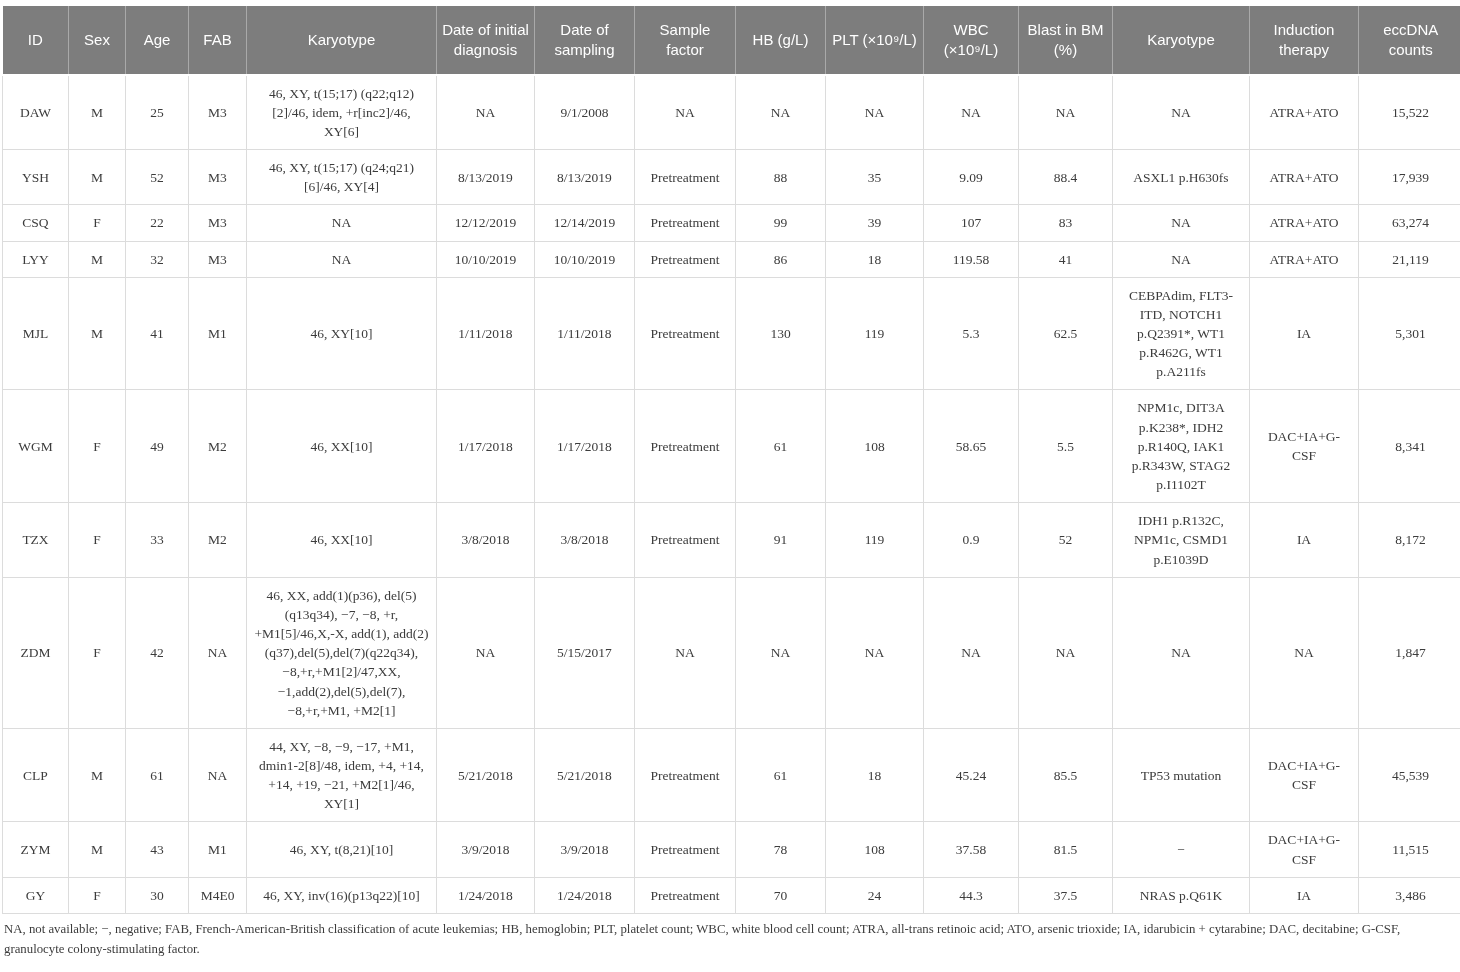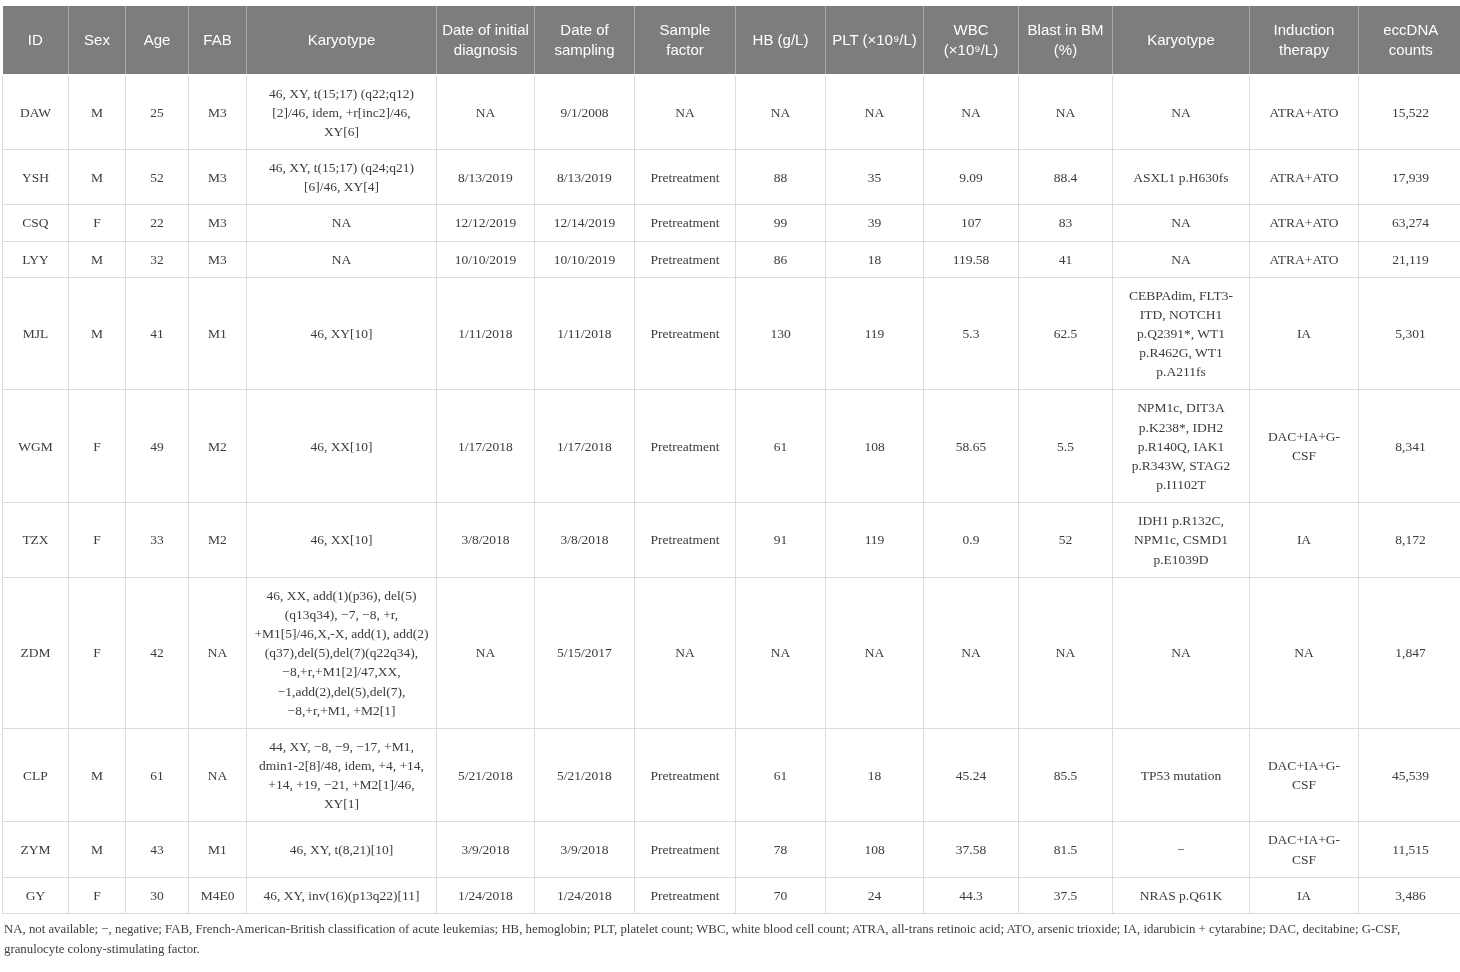--- a/index.html
+++ b/index.html
@@ -266,21 +266,21 @@
           <td>81.5</td>
           <td>−</td>
           <td>DAC+IA+G-CSF</td>
           <td>11,515</td>
         </tr>
         <tr>
           <td>GY</td>
           <td>F</td>
           <td>30</td>
           <td>M4E0</td>
-          <td>46, XY, inv(16)(p13q22)[11]</td>
+          <td>46, XY, inv(16)(p13q22)[10]</td>
           <td>1/24/2018</td>
           <td>1/24/2018</td>
           <td>Pretreatment</td>
           <td>70</td>
           <td>24</td>
           <td>44.3</td>
           <td>37.5</td>
           <td>NRAS p.Q61K</td>
           <td>IA</td>
           <td>3,486</td>

